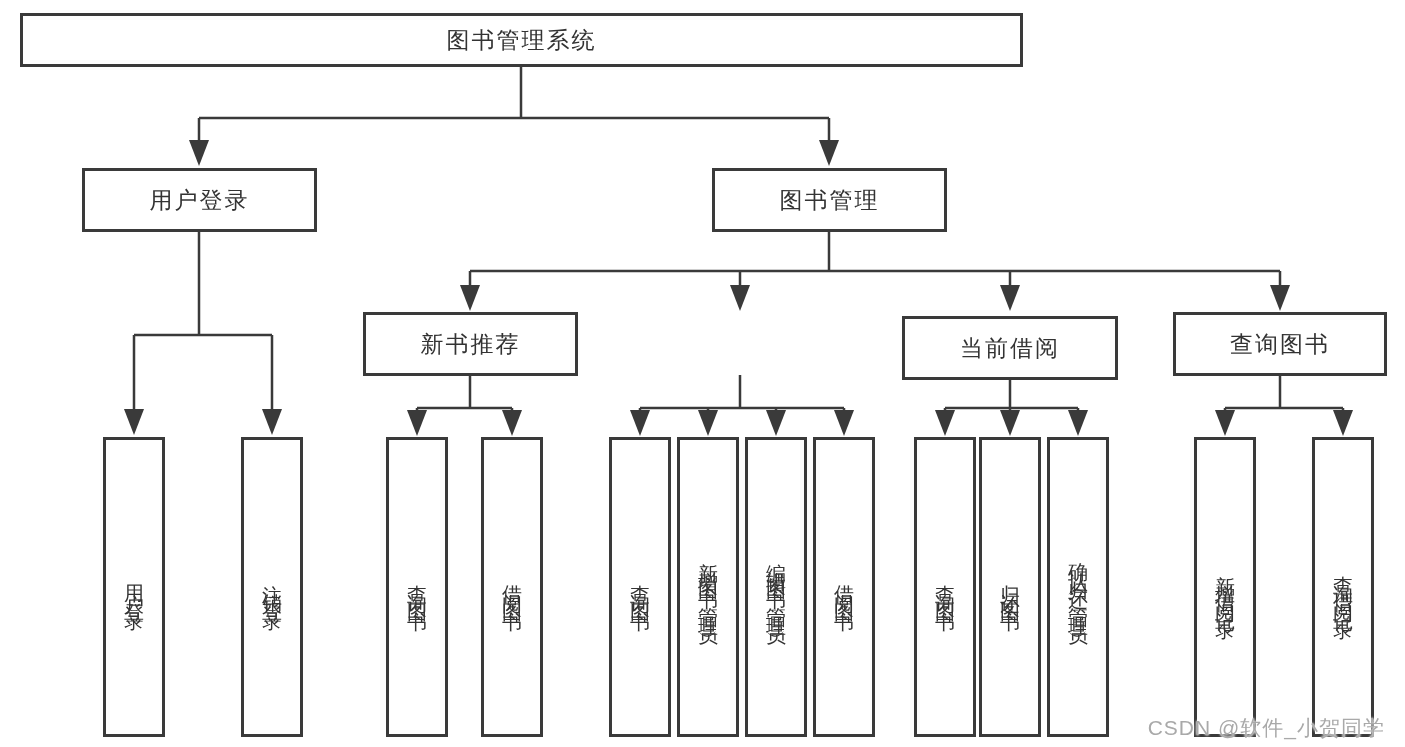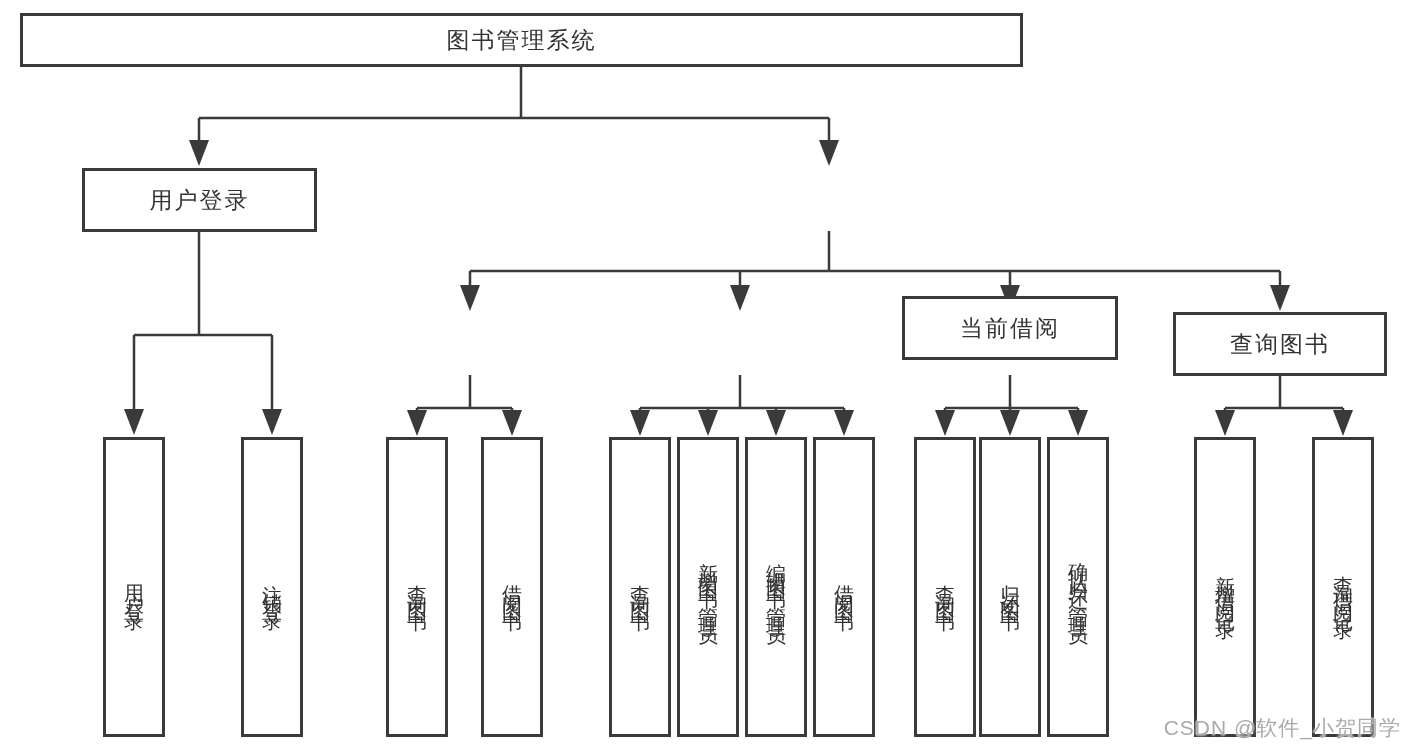--- a/index.html
+++ b/index.html
@@ -31,21 +31,21 @@
   .h{font-size:23px;letter-spacing:2px;}
   .v span{
     writing-mode:vertical-rl;
     text-orientation:mixed;
     font-size:20px;
     letter-spacing:9px;
     line-height:1.15;
   }
   .watermark{
     position:absolute;
-    right:4px;bottom:5px;
+    right:20px;bottom:5px;
     font-size:21px;
     color:var(--watermark);
     letter-spacing:1px;
     text-shadow:0 0 3px #ffffff,0 0 2px #ffffff;
     z-index:5;
     white-space:nowrap;
   }
 </style>
 </head>
 <body>
@@ -95,22 +95,28 @@
     </g>
   </svg>
 
   <div class="node h" style="left:20px;top:13px;width:1003px;height:54px;">
     <span>图书管理系统</span>
   </div>
 
   <div class="node h" style="left:82px;top:168px;width:235px;height:64px;">
     <span>用户登录</span>
   </div>
+  <div class="node h" style="left:712px;top:168px;width:235px;height:64px;">
+    <span>图书管理</span>
+  </div>
 
-  <div class="node h" style="left:902px;top:296px;width:216px;height:64px;justify-content:center;">
+  <div class="node h" style="left:363px;top:312px;width:215px;height:64px;">
+    <span>新书推荐</span>
+  </div>
+  <div class="node h" style="left:902px;top:316px;width:216px;height:64px;justify-content:center;">
     <span>当前借阅</span>
   </div>
   <div class="node h" style="left:1173px;top:312px;width:214px;height:64px;">
     <span>查询图书</span>
   </div>
 
   <div class="node v" style="left:103px;top:437px;width:62px;height:300px;">
     <span>用户登录</span>
   </div>
   <div class="node v" style="left:241px;top:437px;width:62px;height:300px;">

